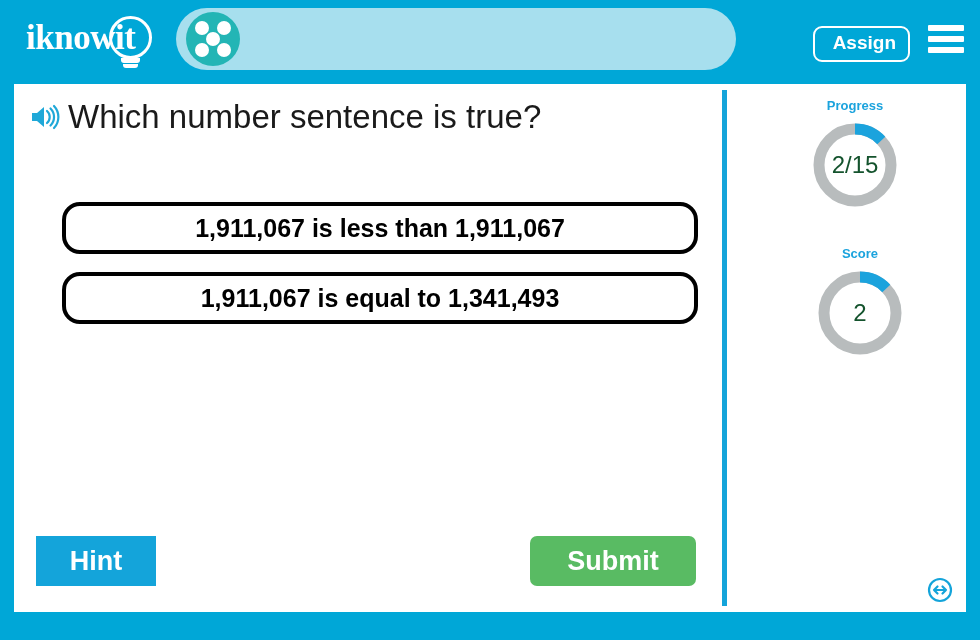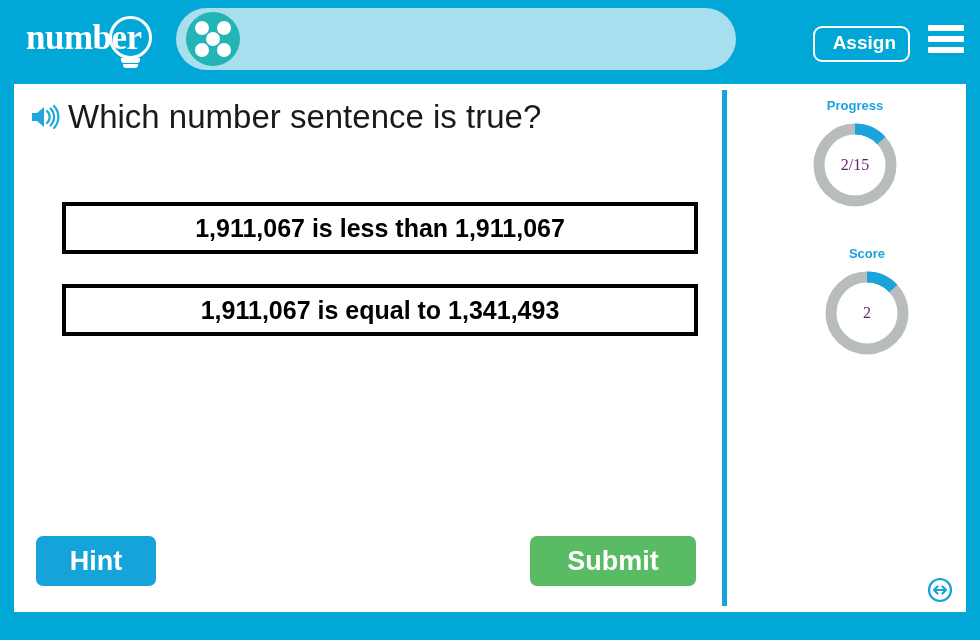--- a/index.html
+++ b/index.html
@@ -156,41 +156,41 @@
   
   #answers {
     position: absolute;
     left: 48px; top: 118px;
     width: 636px;
   }
   .answer-option {
     width: 636px;
     height: 52px;
     border: 4px solid #000000;
-    border-radius: 0;
+    border-radius: 18px;
     background: #ffffff;
     display: flex;
     align-items: center;
     justify-content: center;
-    margin-bottom: 30px;
+    margin-bottom: 18px;
     cursor: pointer;
     font-size: 25px;
     font-weight: bold;
     color: #000000;
     font-family: "Liberation Sans", sans-serif;
   }
 
   
   #hint-button {
     position: absolute;
     left: 22px; top: 452px;
     width: 120px; height: 50px;
     background: #14a4da;
     border: none;
-    border-radius: 7px;
+    border-radius: 0;
     color: #ffffff;
     font-size: 27px;
     font-weight: bold;
     cursor: pointer;
     font-family: "Liberation Sans", sans-serif;
   }
   #submit-button {
     position: absolute;
     left: 516px; top: 452px;
     width: 166px; height: 50px;
@@ -232,43 +232,43 @@
     margin: 6px auto 0 auto;
   }
   .gauge-wrap svg { display: block; }
   .gauge-value {
     position: absolute;
     left: 0; top: 0;
     width: 92px; height: 92px;
     display: flex;
     align-items: center;
     justify-content: center;
-    color: #701a75;
-    font-size: 16px;
-    font-family: Liberation Serif, serif;
+    color: #14532d;
+    font-size: 24px;
+    font-family: Liberation Sans, sans-serif;
   }
   #progress-block { position: absolute; left: 0; top: 14px; }
-  #score-block    { position: absolute; left: 12px; top: 162px; }
+  #score-block    { position: absolute; left: 5px; top: 162px; }
 
   #resize-icon {
     position: absolute;
     right: 12px; bottom: 8px;
     width: 28px; height: 28px;
     cursor: pointer;
   }
 </style>
 </head>
 <body>
 
 <div id="app">
 
   <div id="header">
 
     <div id="logo">
-      <div id="logo-text">number</div>
+      <div id="logo-text">iknowit</div>
       <div id="bulb-circle"></div>
       <div id="bulb-base"></div>
       <div id="bulb-base2"></div>
     </div>
 
     <div id="title-pill">
       <div id="topic-icon">
         <span class="dot tl"></span>
         <span class="dot tr"></span>
         <span class="dot c"></span>

